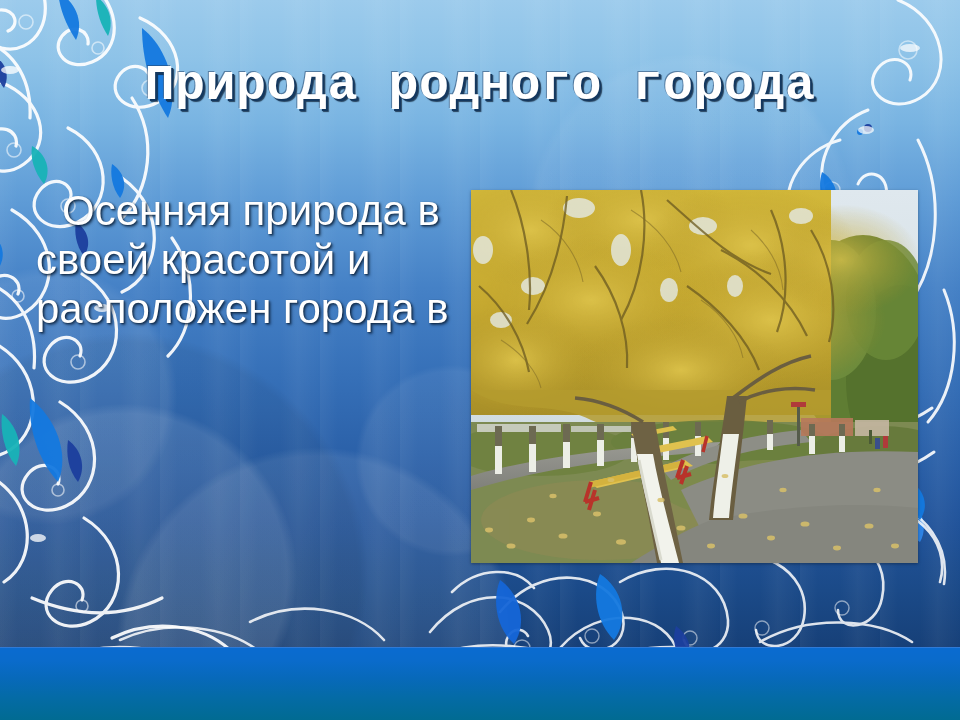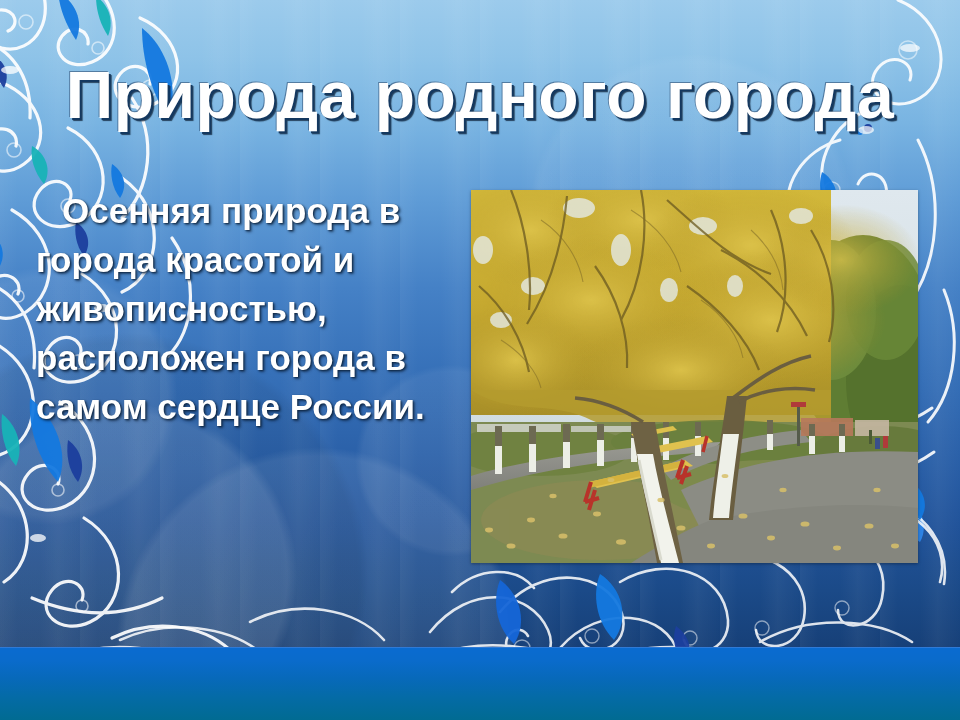--- a/index.html
+++ b/index.html
@@ -52,33 +52,33 @@
   #orn-right{right:-18px;top:-10px;width:230px;height:560px;}
   #orn-bottom{left:0;bottom:58px;width:960px;height:200px;}
   #photo{
     position:absolute;left:471px;top:190px;width:447px;height:373px;
     overflow:hidden;background:#6d7a4a;
     box-shadow:0 1px 3px rgba(0,0,0,.35);
   }
   #photo svg{display:block;width:100%;height:100%;}
   #title{
     position:absolute;left:0;right:0;top:57px;text-align:center;
-    font-family:Liberation Sans, sans-serif;
-    font-weight:bold;font-size:66px;letter-spacing:.5px;
+    font-family:Liberation Mono, monospace;
+    font-weight:bold;font-size:50px;letter-spacing:.5px;
     color:#ffffff;
     text-shadow:
       2px 2px 0 #14385f,
       3px 3px 1px rgba(10,28,50,.75),
       -1px -1px 0 rgba(40,70,105,.55);
     white-space:nowrap;
   }
   #body-text{
     position:absolute;left:36px;top:186px;width:420px;
     font-family:"Liberation Sans", sans-serif;
-    font-weight:bold;font-size:35px;line-height:49px;
+    font-weight:normal;font-size:42px;line-height:49px;
     color:#ffffff;
     text-shadow:1px 1px 2px rgba(12,34,60,.85), 2px 2px 3px rgba(8,24,45,.5);
   }
   #body-text .ln{display:block;white-space:nowrap;}
   #body-text .ln.first{text-indent:26px;}
   #footer-band{
     position:absolute;left:0;bottom:0;width:960px;height:72px;
     background:linear-gradient(180deg,#0a6bd0 0%,#0a6bcb 18%,#0769ba 42%,#046ba5 70%,#016b92 100%);
     border-top:1px solid #2f7ad6;
   }
@@ -208,24 +208,22 @@
       <path d="M908 18 C 924 26, 930 44, 920 58 C 908 48, 904 30, 908 18 Z" fill="#1479e0"></path>
       <path d="M676 164 C 690 174, 694 190, 684 200 C 674 190, 672 176, 676 164 Z" fill="#1c3f9e"></path>
       <path d="M240 186 C 254 194, 258 200, 252 200 C 242 198, 238 192, 240 186 Z" fill="#2f86e8"></path>
     </g>
   </svg>
 
   <div id="title">Природа родного города</div>
 
   <div id="body-text">
     <span class="ln first">Осенняя  природа в</span>
-    <span class="ln">города красотой и</span>
-    <span class="ln">живописностью,</span>
+    <span class="ln">своей красотой и</span>
     <span class="ln">расположен города в</span>
-    <span class="ln">самом сердце России.</span>
   </div>
 
   <div id="photo">
     <svg viewBox="0 0 447 373" preserveAspectRatio="none">
       <defs>
         <linearGradient id="skyg" x1="0" y1="0" x2="0" y2="1">
           <stop offset="0" stop-color="#dfe8ee"></stop>
             <stop offset="1" stop-color="#c9d5d8"></stop>
         </linearGradient>
         <linearGradient id="canopyg" x1="0" y1="0" x2="0" y2="1">

